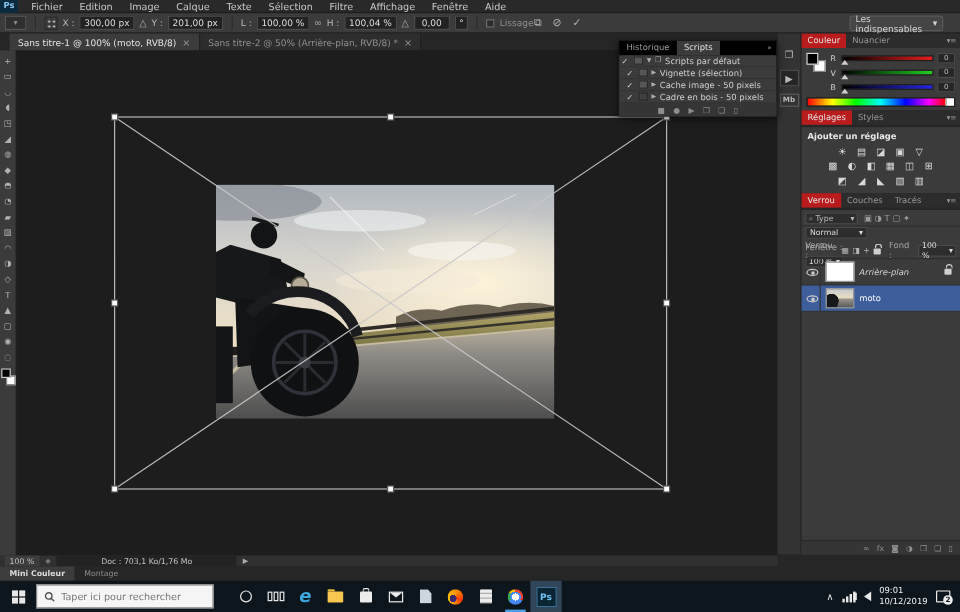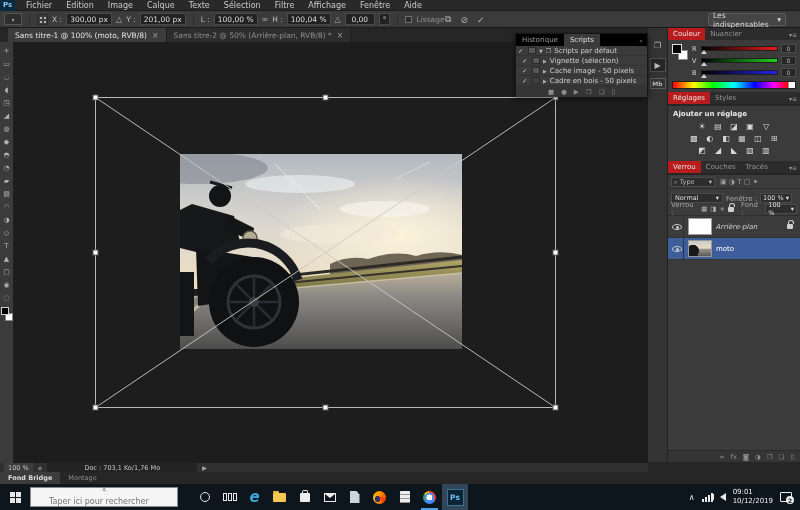--- a/index.html
+++ b/index.html
@@ -94,21 +94,21 @@
 
   .adjust-panel { background:#3b3b3b; padding:3px 4px 4px 4px; flex:none; margin-top:2px; }
   .adj-title { font-size:7px; font-weight:bold; color:#e8e8e8; margin:1px 0 3px 1px; }
   .adj-row { display:flex; justify-content:center; gap:3px; margin-bottom:2px; }
   .adj-icon { width:13px; height:10px; display:flex; align-items:center; justify-content:center; font-size:8px; color:#d8d8d8; }
 
   .layers-panel { background:#3b3b3b; margin-top:2px; flex:1; display:flex; flex-direction:column; font-size:7px; }
   .lp-filter { height:14px; display:flex; align-items:center; gap:2px; padding:0 3px; border-bottom:1px solid #2e2e2e; }
   .lp-type-box { width:44px; height:10px; background:#2d2d2d; border:1px solid #4a4a4a; display:flex; align-items:center; gap:2px; padding:0 2px; color:#bbb; font-size:6.5px; }
   .lp-filter-icons { display:flex; gap:3px; margin-left:3px; color:#9c9c9c; font-size:7px; }
-  .lp-blend { height:14px; display:flex; align-items:flex-end; gap:3px; padding:0 3px; }
+  .lp-blend { height:14px; display:flex; align-items:flex-start; gap:3px; padding:0 3px;flex-direction:column; }
   .blend-box { width:52px; height:10px; background:#2d2d2d; border:1px solid #4a4a4a; display:flex; align-items:center; justify-content:space-between; padding:0 3px; color:#ddd; font-size:6.5px; }
   .mini-box { height:10px; background:#2d2d2d; border:1px solid #4a4a4a; display:flex; align-items:center; padding:0 2px; gap:2px; color:#ddd; font-size:6.5px; }
   .lp-lock { height:13px; display:flex; align-items:center; gap:3px; padding:0 3px; border-bottom:1px solid #2e2e2e; color:#a5a5a5; }
   .lock-glyph { font-size:6.5px; color:#b5b5b5; }
   .layer-row { height:22px; display:flex; align-items:center; gap:4px; padding:0 3px; border-bottom:1px solid #333; }
   .layer-row.selected { background:#3d5e9b; color:#fff; }
   .eye-cell { width:13px; display:flex; justify-content:center; border-right:1px solid #333; height:100%; align-items:center; }
   .eye { width:10px; height:6px; border-radius:50%; border:1px solid #cacaca; position:relative; }
   .eye::after { content:''; position:absolute; left:3px; top:1px; width:3px; height:3px; border-radius:50%; background:#cacaca; }
   .layer-thumb { width:24px; height:17px; border:1px solid #9a9a9a; flex:none; }
@@ -130,21 +130,21 @@
   .minibar { position:absolute; left:0; top:472px; width:648px; height:12px; background:#262626; display:flex; align-items:center; font-size:6.5px; }
   .mb-tab { padding:0 8px; height:12px; display:flex; align-items:center; }
   .mb-tab.active { background:#3c3c3c; color:#ddd; font-weight:bold; }
   .mb-tab.inactive { color:#8d8d8d; }
 
   
   .taskbar { position:absolute; left:0; top:484px; width:800px; height:26px; background:#0e161d; display:flex; align-items:center; }
   .start { width:30px; height:26px; display:flex; align-items:center; justify-content:center; }
   .winlogo { display:grid; grid-template-columns:5px 5px; grid-template-rows:5px 5px; gap:1px; }
   .winlogo span { background:#e8e8e8; }
-  .searchbox { width:148px; height:20px; background:#f5f5f5; border:1px solid #888; display:flex; align-items:center; gap:5px; padding:0 6px;flex-direction:column; }
+  .searchbox { width:148px; height:20px; background:#f5f5f5; border:1px solid #888; display:flex; align-items:center; gap:5px; padding:0 6px; }
   .searchbox input { border:none; outline:none; background:transparent; font-size:8px; color:#333; width:110px; font-family:"DejaVu Sans", sans-serif; }
   .tb-btn { width:25px; height:26px; display:flex; align-items:center; justify-content:center; position:relative; }
   .cortana-ring { width:10px; height:10px; border:1.5px solid #e8e8e8; border-radius:50%; }
   .taskview { display:flex; gap:1px; }
   .taskview span { width:4px; height:8px; border:1px solid #e8e8e8; }
   .edge-e { color:#3ba7dd; font-size:15px; font-weight:bold; font-style:italic; }
   .folder-ic { width:13px; height:9px; background:#f7c64e; border-radius:1px; position:relative; }
   .folder-ic::before { content:''; position:absolute; top:-2px; left:0; width:6px; height:2px; background:#e9b83e; border-radius:1px 1px 0 0; }
   .store-ic { width:10px; height:9px; background:#ececec; border-radius:1px; position:relative; }
   .store-ic::before { content:''; position:absolute; top:-3px; left:2px; width:4px; height:3px; border:1px solid #ececec; border-bottom:none; border-radius:2px 2px 0 0; }
@@ -520,21 +520,21 @@
   </div>
 
   <div class="statusbar">
     <span class="sb-zoom">100 %</span>
     <span style="font-size:6px;color:#8a8a8a;">◈</span>
     <span class="sb-doc">Doc : 703,1 Ko/1,76 Mo</span>
     <span class="sb-arrow">▶</span>
   </div>
 
   <div class="minibar">
-    <span class="mb-tab active">Fond Bridge</span>
+    <span class="mb-tab active">Mini Couleur</span>
     <span class="mb-tab inactive">Montage</span>
   </div>
 
   <div class="taskbar">
     <div class="start">
       <span class="winlogo">
           <span></span>
           <span></span>
           <span></span>
           <span></span>

